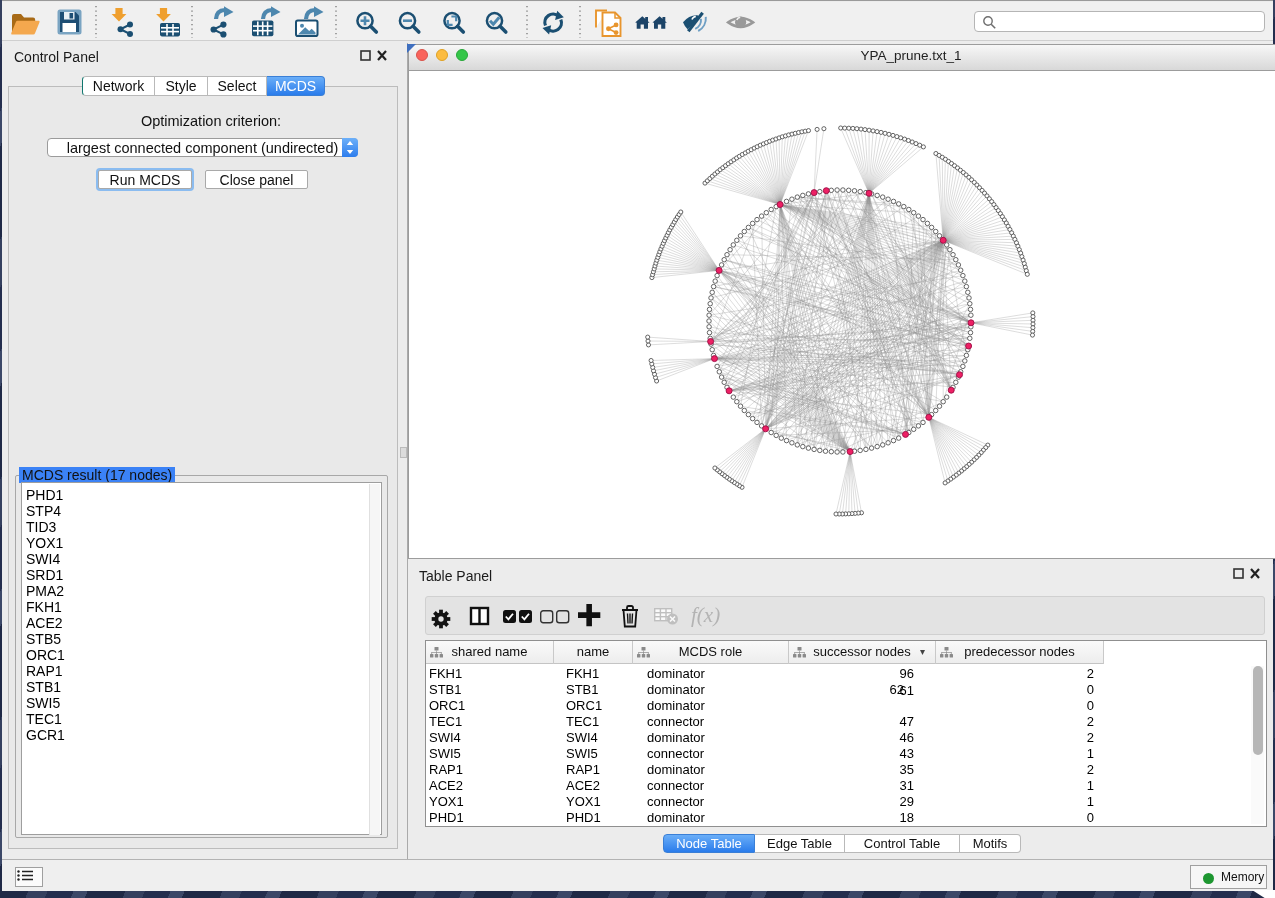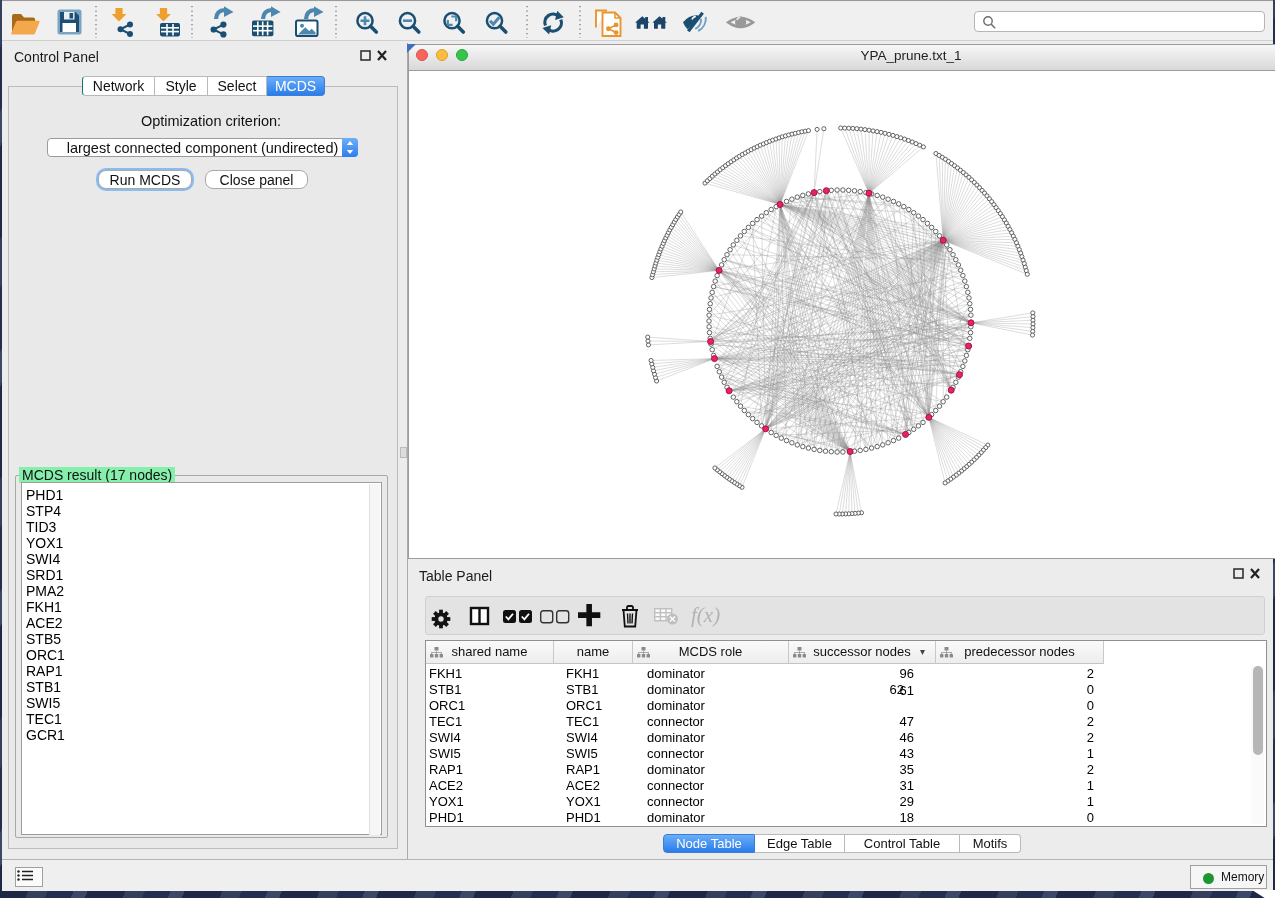--- a/index.html
+++ b/index.html
@@ -13,26 +13,26 @@
 
 #cptabs{position:absolute;left:80px;top:75px;height:20px;display:flex;font-size:14px;color:#111;z-index:5}
 #cptabs .t{background:#fff;border:1px solid #b9b9b9;border-left:none;line-height:19px;text-align:center}
 #cptabs .t.first{border-left:1px solid #0f766e;border-radius:4px 0 0 4px}
 #cptabs .t.last{border-radius:0 4px 4px 0}
 #cptabs .t.sel{background:linear-gradient(#6aaef8,#2a7ceb);color:#fff;border-color:#3a7fd6}
 #cppanel{position:absolute;left:6px;top:85px;width:390px;height:763px;background:#e9e9e9;border:1px solid #bcbcbc}
 #optlabel{position:absolute;left:8px;top:112px;width:402px;text-align:center;font-size:14.5px;color:#111}
 #combo{position:absolute;left:45px;top:137px;width:311px;height:19px;background:#fff;border:1px solid #9b9b9b;border-radius:4px;font-size:14.5px;color:#111;line-height:18px;text-align:center}
 #combo .arr{position:absolute;right:-1px;top:-1px;width:16px;height:19px;background:linear-gradient(#6db0f9,#2d7ded);border-radius:0 4px 4px 0}
-.btn{position:absolute;height:19px;background:#fff;border:1px solid #a9a9a9;border-radius:8px;font-size:14px;color:#111;text-align:center;line-height:18px}
+.btn{position:absolute;height:19px;background:#fff;border:1px solid #a9a9a9;border-radius:2px;font-size:14px;color:#111;text-align:center;line-height:18px}
 #runbtn{left:96px;top:169px;width:94px;box-shadow:0 0 0 2px #8bbcf0}
 #closebtn{left:203px;top:169px;width:103px}
 
 #grp{position:absolute;left:13px;top:474px;width:373px;height:363px;border:1px solid #a8a8a8;border-radius:2px}
-#grplabel{position:absolute;left:17px;top:466px;background:#86efac;padding:0 3px;font-size:14px;color:#111}
+#grplabel{position:absolute;left:17px;top:466px;background:#3b82f6;padding:0 3px;font-size:14px;color:#111}
 #mlist{position:absolute;left:19px;top:481px;width:361px;height:353px;background:#fff;border:1px solid #9e9e9e;font-size:14px;color:#000;padding-top:4px}
 #mlist .it{height:16px;line-height:16px;padding-left:4px}
 #mlist .sb{position:absolute;right:1px;top:1px;width:11px;height:351px;background:#f6f6f6;border-left:1px solid #e0e0e0}
 
 #vdiv{position:absolute;left:405px;top:42px;width:1px;height:817px;background:#aaa}
 #vhandle{position:absolute;left:398px;top:446px;width:7px;height:11px;background:#dcdcdc;border:1px solid #bbb}
 
 #netview{position:absolute;left:406px;top:43px;width:867px;height:515px;background:#fff;border:1px solid #9c9c9c;border-right:none}
 #nettitle{position:absolute;left:406px;top:43px;width:867px;height:27px;background:linear-gradient(#f7f7f7,#d8d8d8);border:1px solid #9c9c9c;border-right:none}
 #nettitle .tl{position:absolute;top:3.5px;width:12px;height:12px;border-radius:50%}

